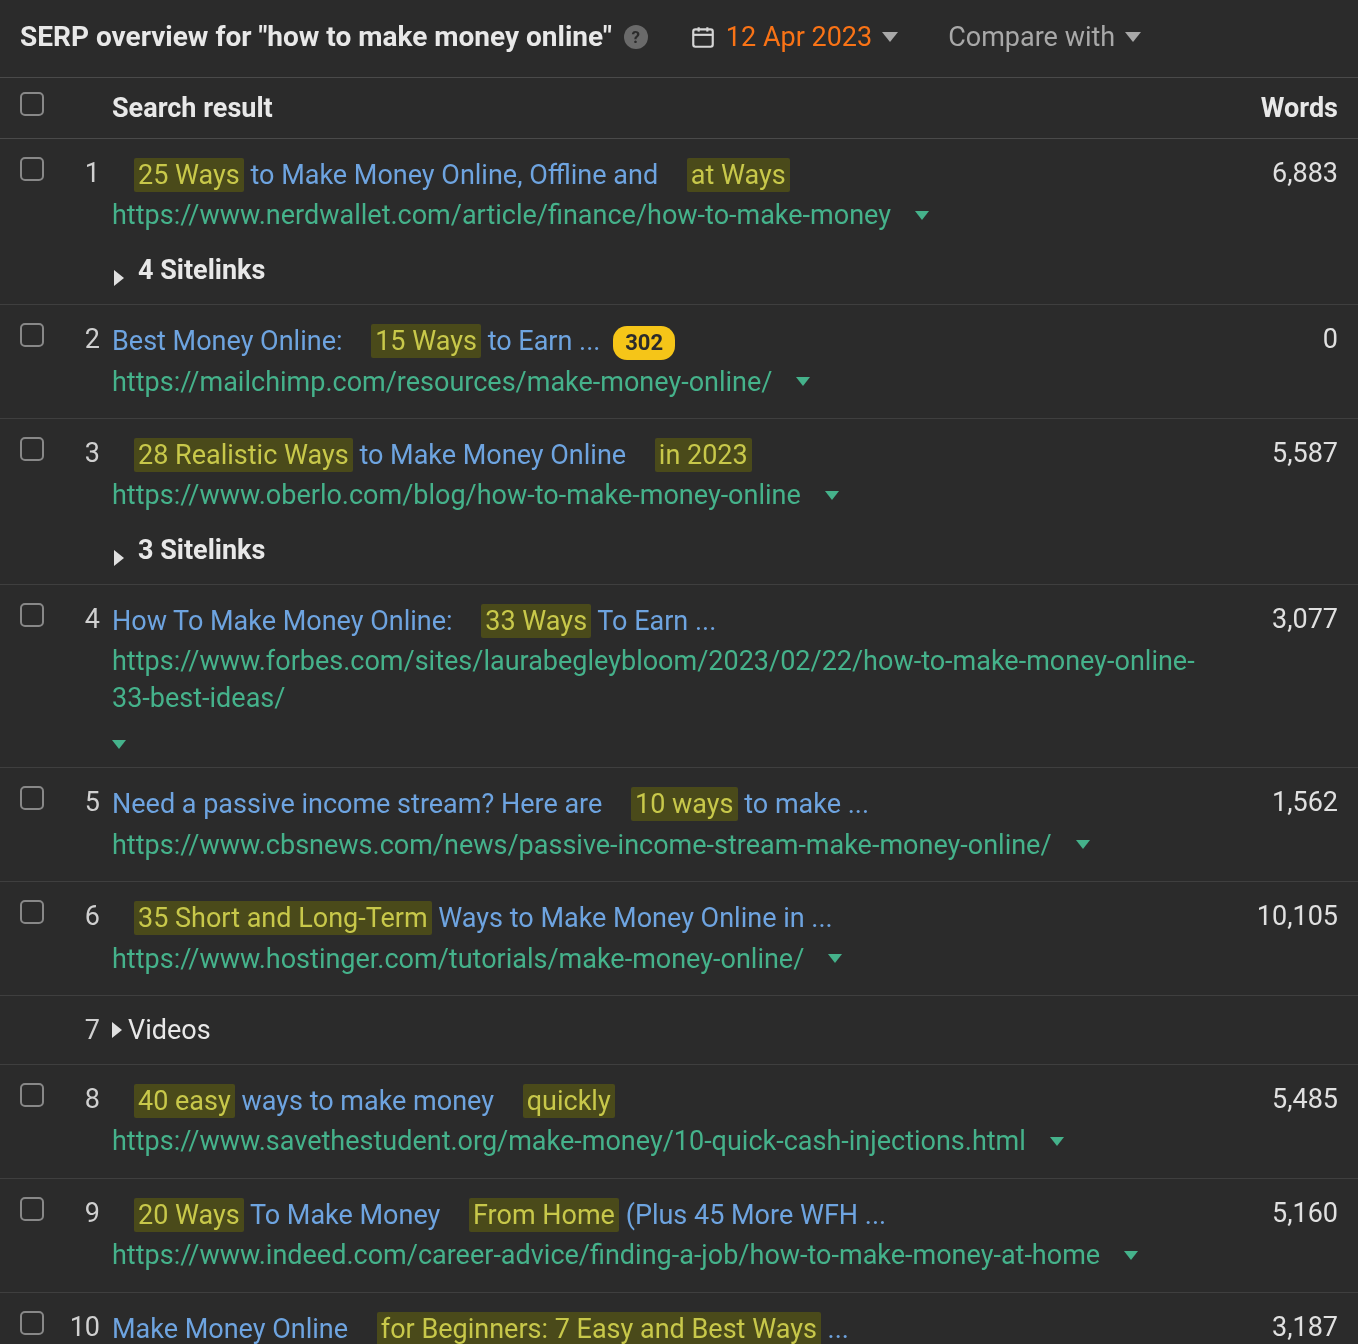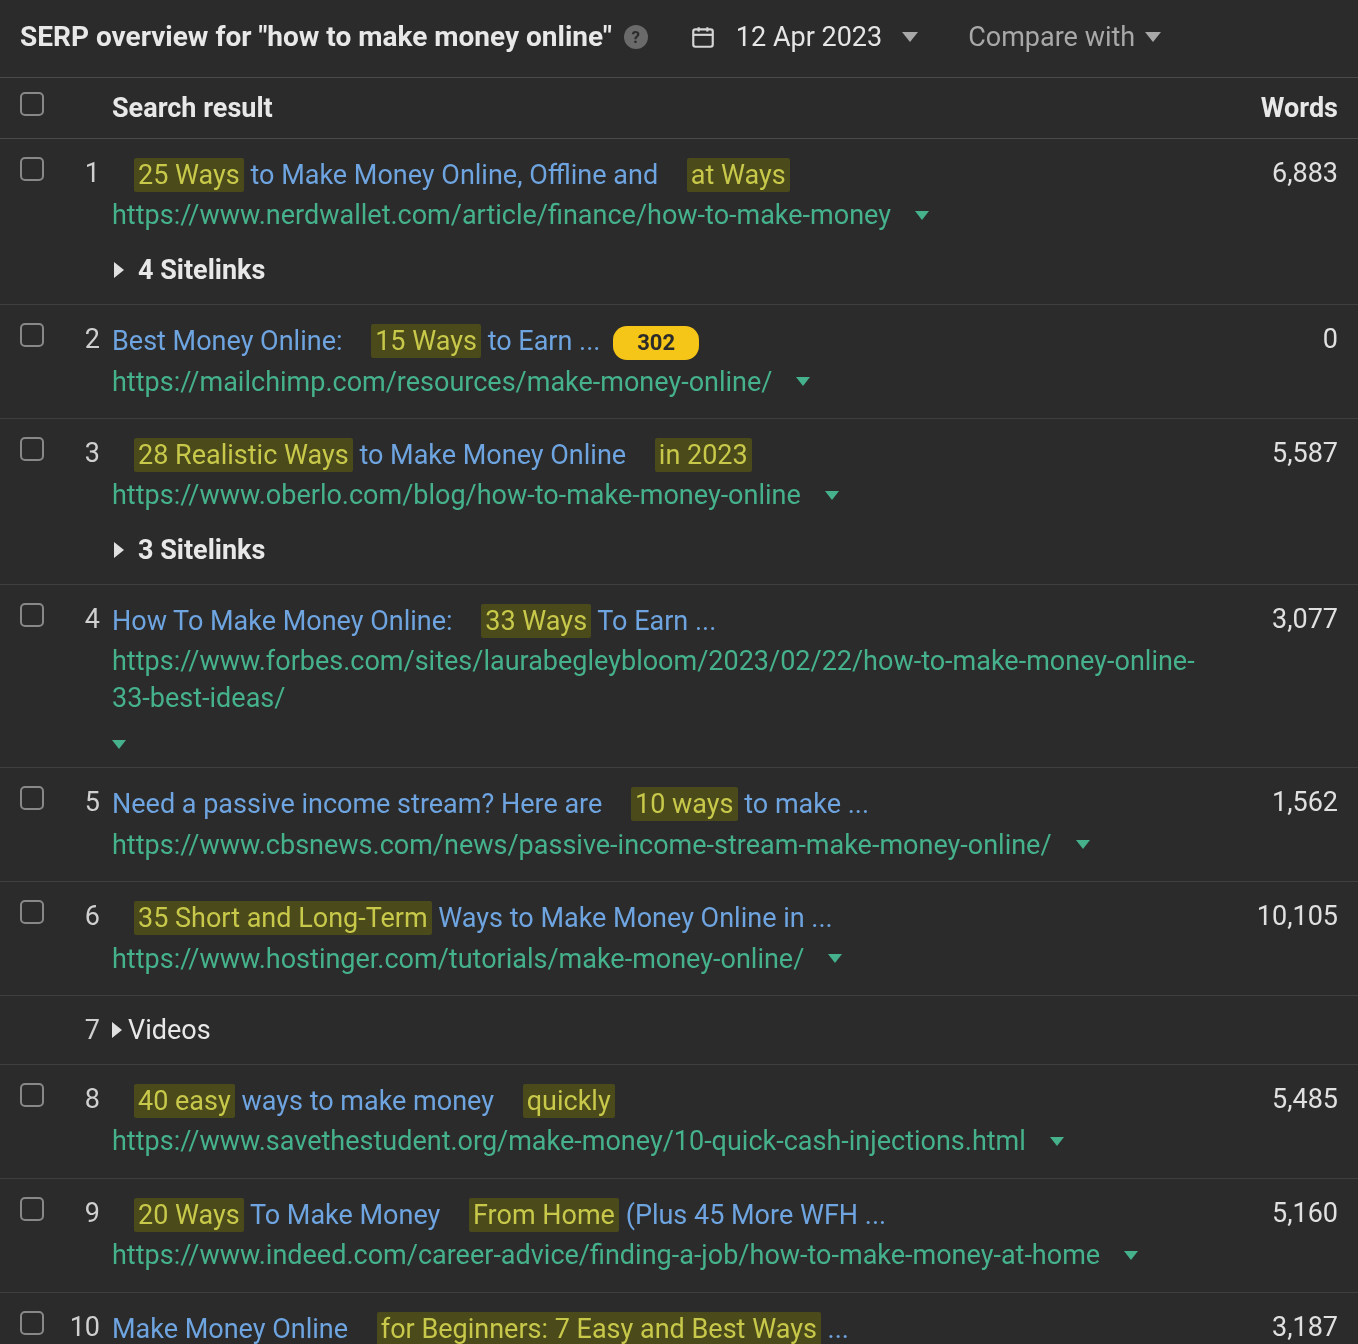--- a/index.html
+++ b/index.html
@@ -25,22 +25,22 @@
     width: 24px; height: 24px;
     border-radius: 50%;
     background: #6a6a6a;
     color: #2b2b2b;
     display: inline-flex;
     align-items: center; justify-content: center;
     font-size: 17px; font-weight: 700;
     margin-left: -6px;
   }
   .date-picker {
-    display: inline-flex; align-items: center; gap: 20px;
-    color: #e5e5e5;
+    display: inline-flex; align-items: center; gap: 10px;
+    color: #f97316;
     margin-left: 24px;
     cursor: pointer;
     text-align: center;
   }
   .cal-icon svg { display:block; }
   .compare {
     margin-left: 32px;
     color: #a8a8a8;
     display: inline-flex; align-items: center; gap: 10px;
     cursor: pointer;
@@ -107,33 +107,33 @@
     display: flex;
     align-items: center;
     gap: 24px;
     flex-wrap: wrap;
     line-height: 1.35;
   }
   .url-text { word-break: break-all; }
   .sitelinks {
     margin-top: 20px;
     display: flex;
-    align-items: center;
+    align-items: flex-end;
     gap: 14px;
     font-weight: 700;
     color: #e8e8e8;
     cursor: pointer;
     padding-left: 2px;
   }
   .badge {
     background: #f5c518;
     color: #2b2b2b;
     font-weight: 700;
     border-radius: 14px;
-    padding: 2px 24px;
+    padding: 2px 12px;
     font-size: 22px;
     display: inline-block;
     margin-left: 6px;
   }
   .words-val { color: #e0e0e0; }
   .videos-row .col-result {
     display: flex; align-items: center; gap: 6px;
     font-weight: 400;
   }
 </style>

